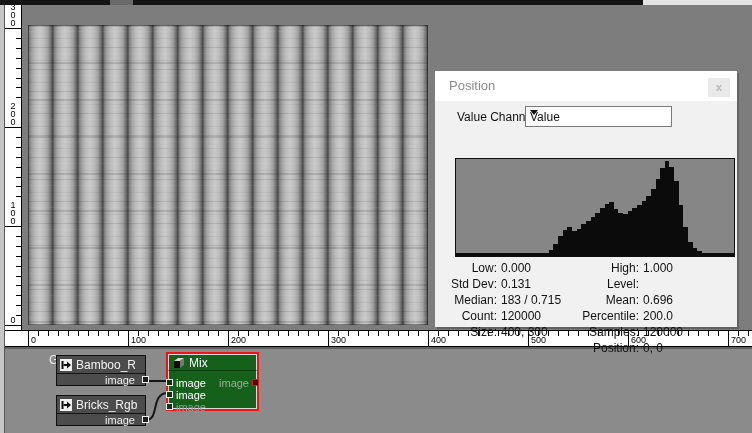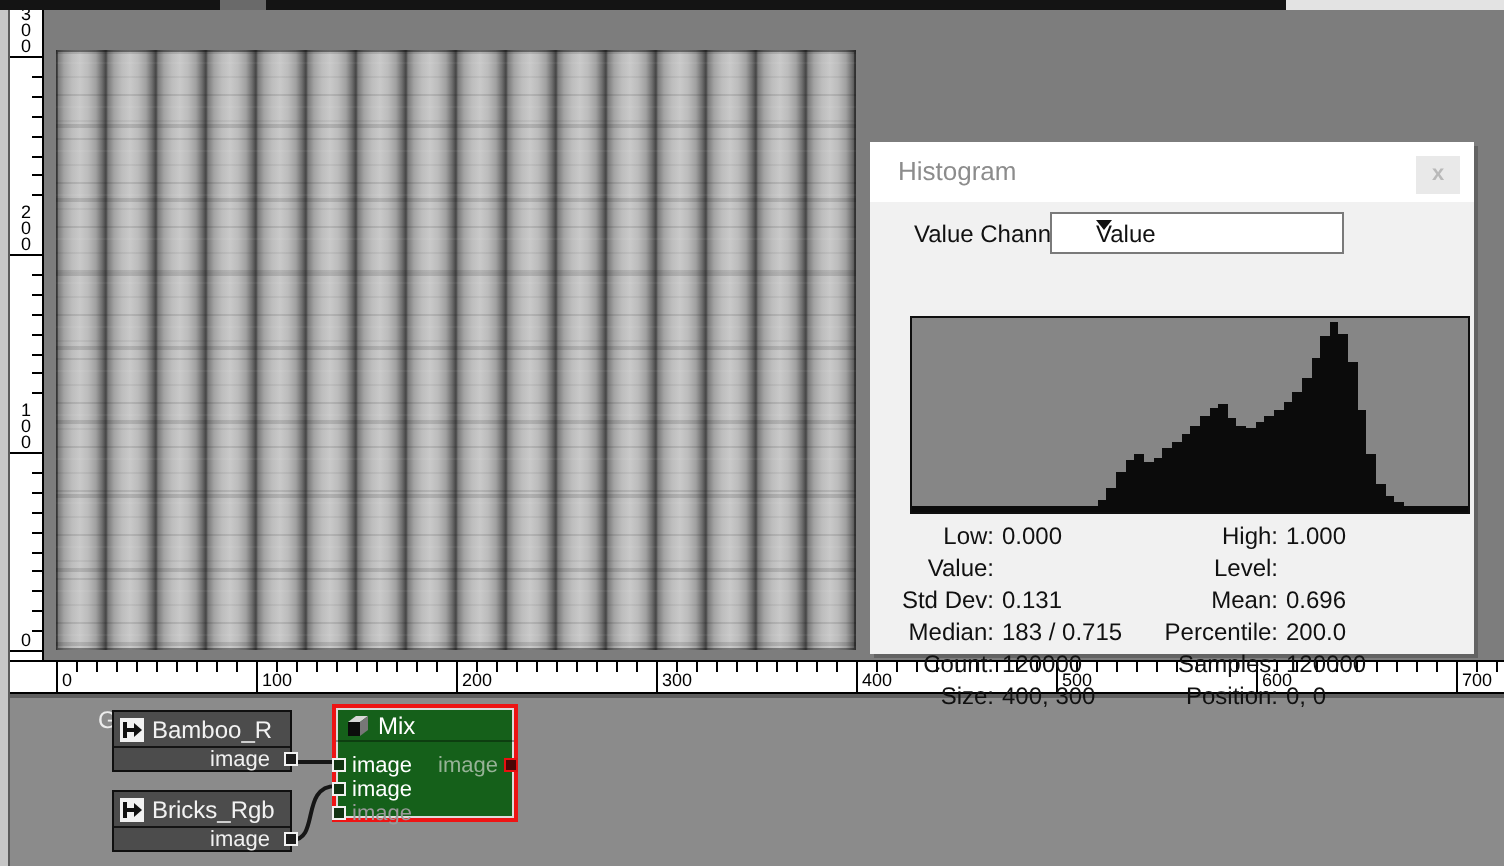--- a/index.html
+++ b/index.html
@@ -40,21 +40,21 @@
   .hist-panel{position:absolute;left:435px;top:71px;width:302px;height:256px;background:#f1f1f1;
               box-shadow:2px 2px 0 #636363;z-index:20;}
   .hist-titlebar{position:absolute;left:0;top:0;width:100%;height:30px;background:#ffffff;}
   .hist-title{position:absolute;left:14px;top:7px;font-size:13px;color:#8c8c8c;}
   .hist-close{position:absolute;right:7px;top:7px;width:22px;height:19px;background:#e9e9e9;
               text-align:center;line-height:18px;font-size:11px;font-weight:bold;color:#b9b9b9;cursor:default;}
   .hist-body{position:absolute;left:0;top:30px;width:100%;height:226px;}
   .channel-label{position:absolute;left:22px;top:9px;font-size:12px;color:#111;}
   .channel-select{position:absolute;left:90px;top:5px;width:147px;height:21px;background:#fff;
                   border:1px solid #7a7a7a;box-sizing:border-box;}
-  .channel-select>span{position:absolute;left:22px;top:3px;font-size:12px;color:#111;}
+  .channel-select>span{position:absolute;left:4px;top:3px;font-size:12px;color:#111;}
   .dd-arrow{position:absolute;right:6px;top:8px;width:0;height:0;border-left:4px solid transparent;
             border-right:4px solid transparent;border-top:5px solid #111;}
   .hist-chart{position:absolute;left:20px;top:57px;width:280px;height:99px;border:1px solid #0f0f0f;
               box-sizing:border-box;background:#868686;}
   .hist-bars{position:absolute;left:0;bottom:0;width:100%;height:97px;display:flex;align-items:flex-end;
              border-bottom:3px solid #0b0b0b;box-sizing:border-box;}
   .hist-bars .bar{flex:1;background:#0b0b0b;}
   .stats{position:absolute;left:0;top:159px;width:100%;font-size:12px;color:#111;}
   .stats-col{position:absolute;top:0;}
   .stats-col.left{left:5px;width:150px;}
@@ -237,21 +237,21 @@
       <div class="hlabel" style="left: 326px;">300</div>
       <div class="hlabel" style="left: 426px;">400</div>
       <div class="hlabel" style="left: 526px;">500</div>
       <div class="hlabel" style="left: 626px;">600</div>
       <div class="hlabel" style="left: 726px;">700</div>
     </div>
   <div class="left-strip"></div>
 
   <div class="hist-panel">
     <div class="hist-titlebar">
-      <span class="hist-title">Histogram</span>
+      <span class="hist-title">Position</span>
       <div class="hist-close">
         <span>x</span>
       </div>
     </div>
     <div class="hist-body">
       <span class="channel-label">Value Channel:</span>
       <div class="channel-select">
         <span>Value</span>
         <span class="dd-arrow"></span>
       </div>
@@ -319,24 +319,20 @@
             <div class="bar" style="height: 0px; background: rgb(11, 11, 11);"></div>
           </div>
       </div>
       <div class="stats">
         <div class="stats-col left">
             <div class="stat-row">
               <span class="stat-lab">Low:</span>
               <span class="stat-val">0.000</span>
             </div>
             <div class="stat-row">
-              <span class="stat-lab">Value:</span>
-              <span class="stat-val"></span>
-            </div>
-            <div class="stat-row">
               <span class="stat-lab">Std Dev:</span>
               <span class="stat-val">0.131</span>
             </div>
             <div class="stat-row">
               <span class="stat-lab">Median:</span>
               <span class="stat-val">183 / 0.715</span>
             </div>
             <div class="stat-row">
               <span class="stat-lab">Count:</span>
               <span class="stat-val">120000</span>

